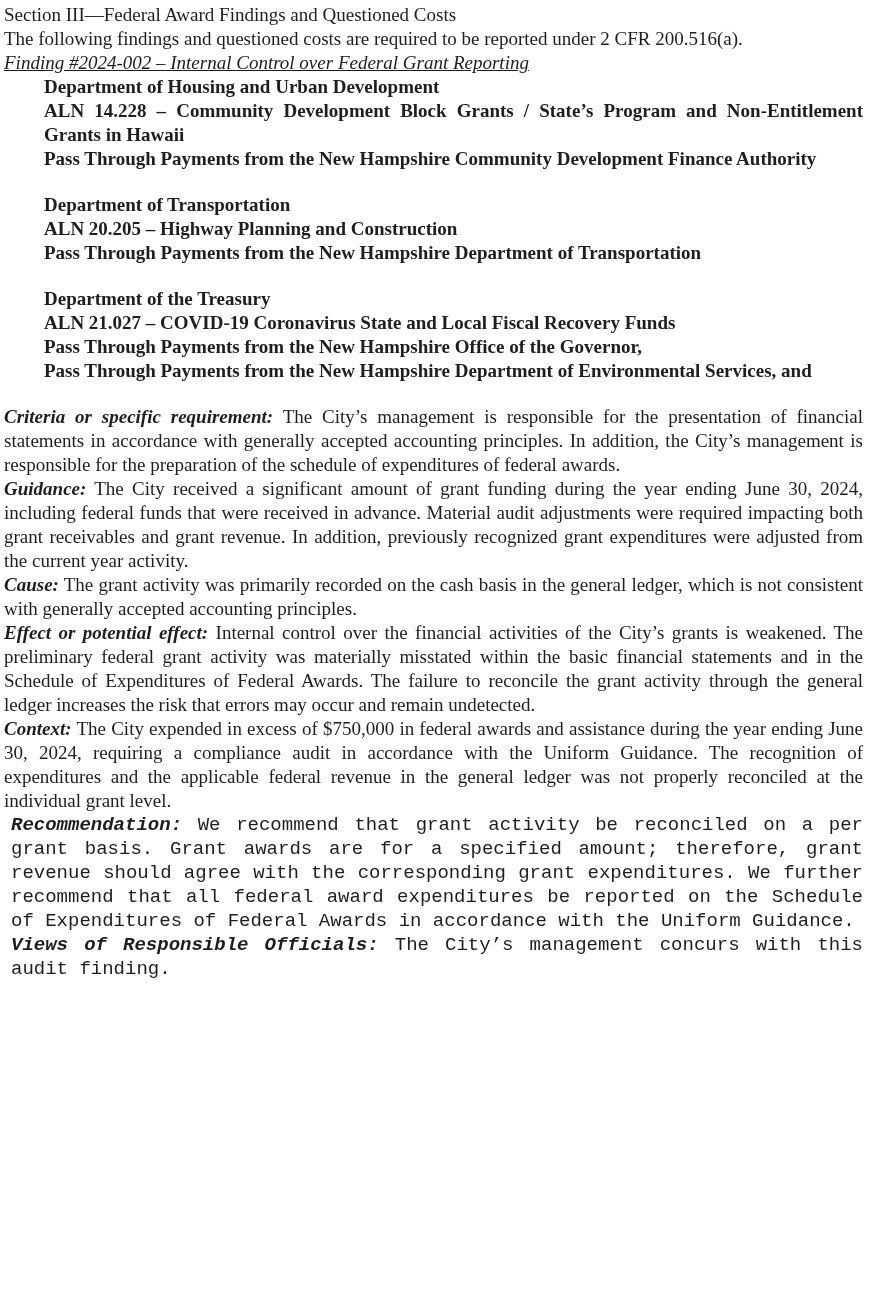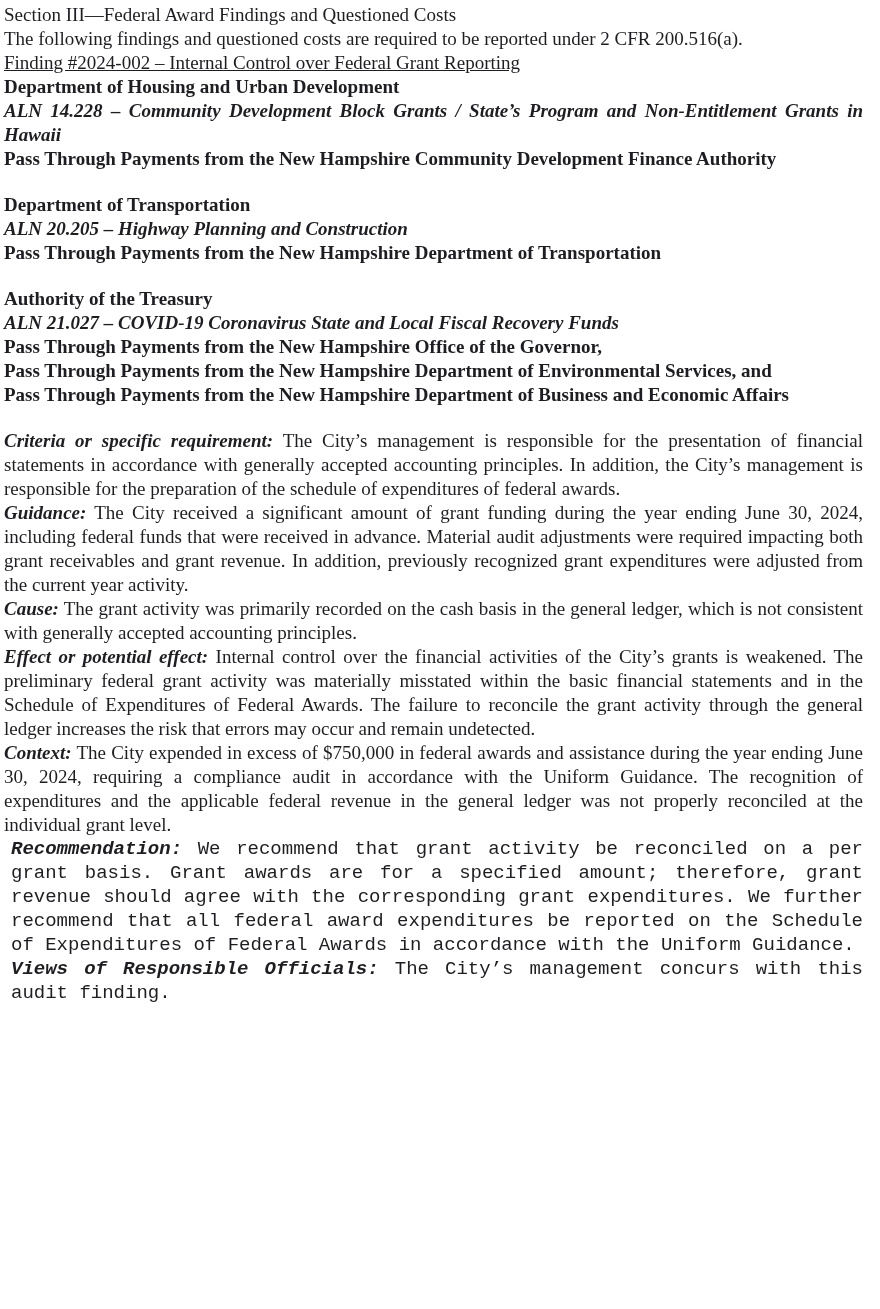--- a/index.html
+++ b/index.html
@@ -28,30 +28,31 @@
     margin-bottom: 23px;
   }
   .intro {
     margin-bottom: 45px;
     font-family: Liberation Serif, serif;
   }
   .finding-heading {
     font-weight: bold;
     text-decoration: underline;
     margin-bottom: 22px;
+    font-style: italic;
   }
   .dept {
     margin-bottom: 22px;
+    margin-left: 40px;
   }
   .dept p {
     font-weight: bold;
   }
   .just {
     text-align: justify;
-    font-style: italic;
   }
   .para {
     margin-bottom: 22px;
     text-align: justify;
   }
   .para:last-child {
     margin-bottom: 12px;
   }
   .lbl {
     font-weight: bold;
@@ -79,25 +80,24 @@
     <p>Pass Through Payments from the New Hampshire Community Development Finance Authority</p>
   </div>
 
   <div class="dept">
     <p>Department of Transportation</p>
     <p class="just">ALN 20.205 – Highway Planning and Construction</p>
     <p>Pass Through Payments from the New Hampshire Department of Transportation</p>
   </div>
 
   <div class="dept">
-    <p>Authority of the Treasury</p>
+    <p>Department of the Treasury</p>
     <p class="just">ALN 21.027 – COVID-19 Coronavirus State and Local Fiscal Recovery Funds</p>
     <p>Pass Through Payments from the New Hampshire Office of the Governor,</p>
     <p>Pass Through Payments from the New Hampshire Department of Environmental Services, and</p>
-    <p>Pass Through Payments from the New Hampshire Department of Business and Economic Affairs</p>
   </div>
 
   <p class="para">
     <span class="lbl">Criteria or specific requirement:</span>
     <span>The City’s management is responsible for the presentation of financial statements in accordance with generally accepted accounting principles. In addition, the City’s management is responsible for the preparation of the schedule of expenditures of federal awards.</span>
   </p>
 
   <p class="para">
     <span class="lbl">Guidance:</span>
     <span>The City received a significant amount of grant funding during the year ending June 30, 2024, including federal funds that were received in advance. Material audit adjustments were required impacting both grant receivables and grant revenue. In addition, previously recognized grant expenditures were adjusted from the current year activity.</span>

